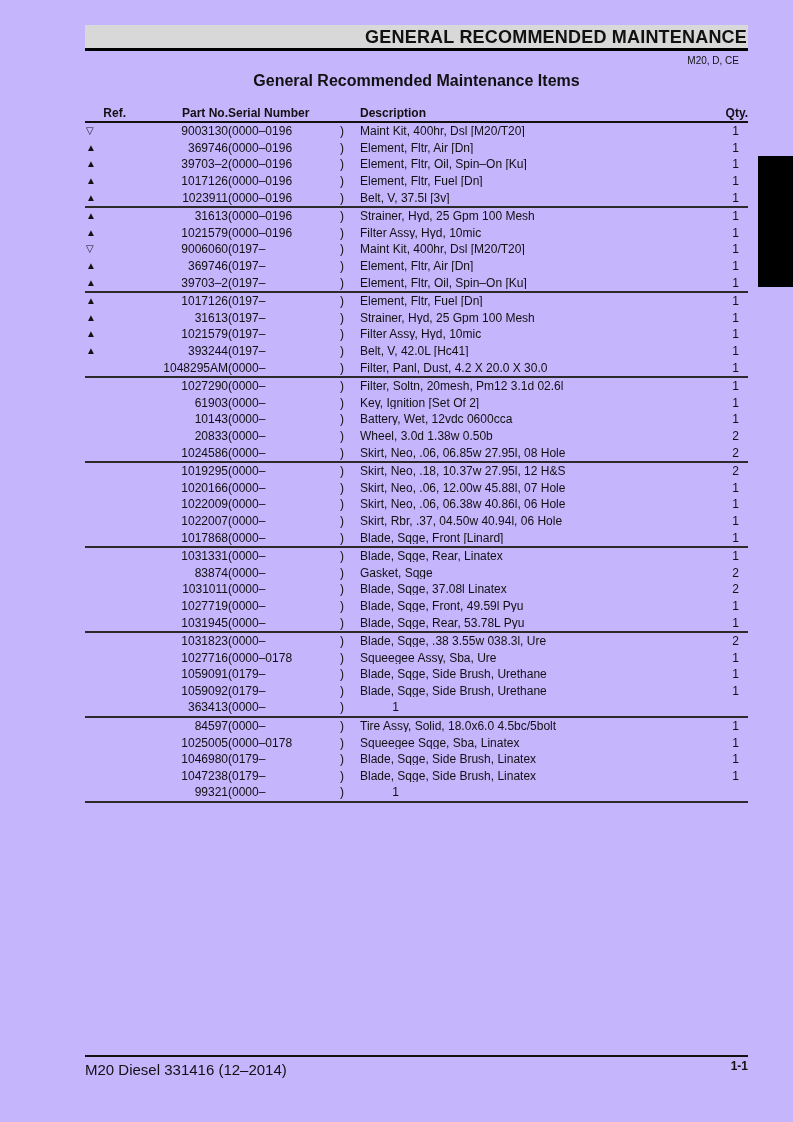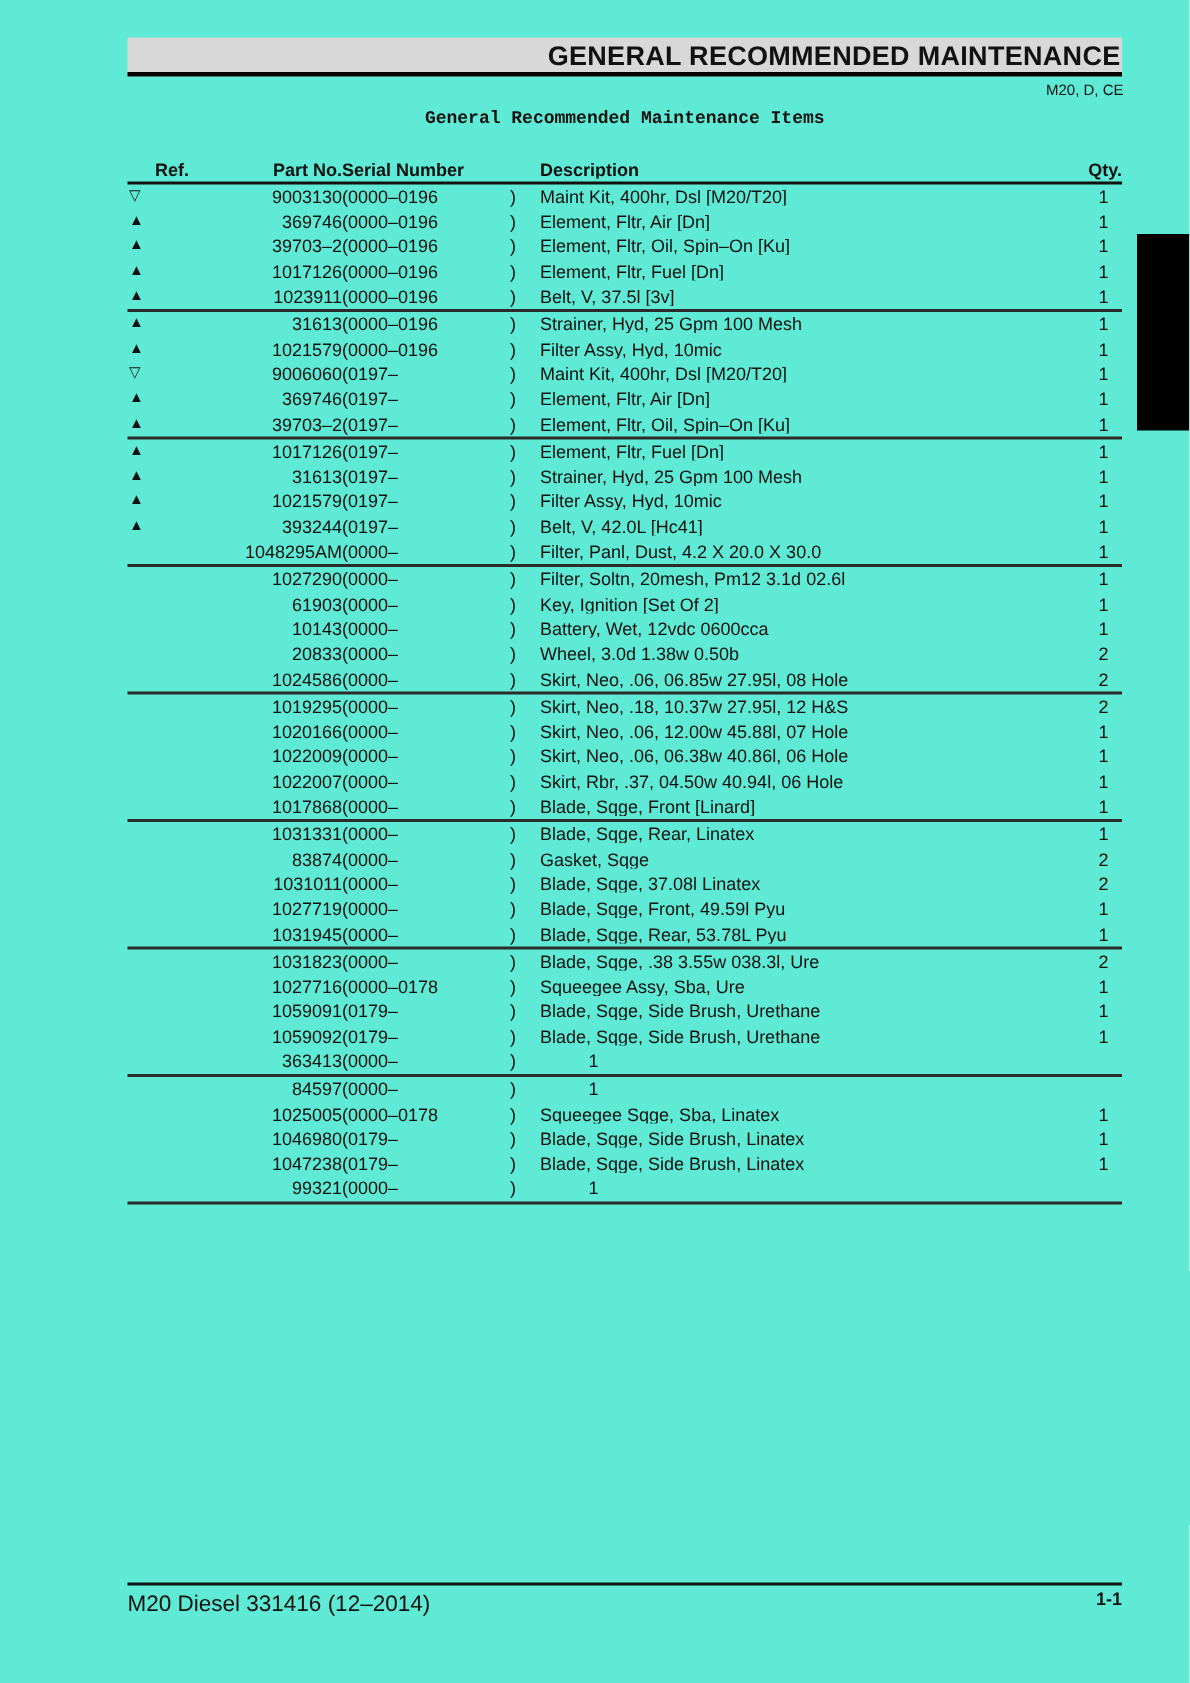--- a/index.html
+++ b/index.html
@@ -1,27 +1,27 @@
 <!DOCTYPE html>
 <html><head>
 <meta charset="utf-8">
 <style>
   html,body{margin:0;padding:0;background:#fff;}
-  .page{position:relative;width:793px;height:1122px;background:#5eead4;
+  .page{position:relative;width:793px;height:1122px;background:#c4b5fd;
         font-family:"Liberation Sans","DejaVu Sans",sans-serif;color:#111;overflow:hidden;}
 
   .header-bar{position:absolute;left:85px;top:25px;width:663px;height:23px;
               background:#d8d8d8;border-bottom:3px solid #000;
               display:flex;align-items:flex-end;justify-content:flex-end;box-sizing:content-box;}
   .header-title{font-size:18px;font-weight:bold;letter-spacing:.2px;line-height:21px;padding-right:1px;white-space:nowrap;}
 
-  .model-ref{position:absolute;top:55px;right:44px;font-size:10px;}
+  .model-ref{position:absolute;top:55px;right:54px;font-size:10px;}
 
   .table-title{position:absolute;top:72px;left:85px;width:663px;text-align:center;
-               font-size:12px;font-weight:bold;font-family:Liberation Mono, monospace;}
+               font-size:16px;font-weight:bold;}
 
   .tbl{position:absolute;left:85px;top:103px;width:663px;font-size:12px;line-height:1;}
   .thead{display:flex;align-items:flex-end;font-weight:bold;height:16px;
          padding-bottom:2px;border-bottom:2.5px solid #111;}
   .group{border-bottom:2px solid #2b2b2b;}
   .row{display:flex;align-items:center;height:16.6px;}
   .c-ref{width:61px;box-sizing:border-box;padding-left:1px;}
   .thead .c-ref{text-align:right;padding-right:20px;padding-left:0;}
   .row .c-ref{font-size:10px;line-height:10px;}
   .c-part{width:82px;text-align:right;}
@@ -353,20 +353,21 @@
             <span class="c-paren">)</span>
             <span class="c-qty">1</span>
           </div>
         </div>
         <div class="group">
           <div class="row">
             <span class="c-ref"></span>
             <span class="c-part">84597</span>
             <span class="c-serial">(0000–</span>
             <span class="c-paren">)</span>
+            <span class="c-desc">Tire Assy, Solid, 18.0x6.0 4.5bc/5bolt</span>
             <span class="c-qty">1</span>
           </div>
           <div class="row">
             <span class="c-ref"></span>
             <span class="c-part">1025005</span>
             <span class="c-serial">(0000–0178</span>
             <span class="c-paren">)</span>
             <span class="c-desc">Squeegee Sqge, Sba, Linatex</span>
             <span class="c-qty">1</span>
           </div>

